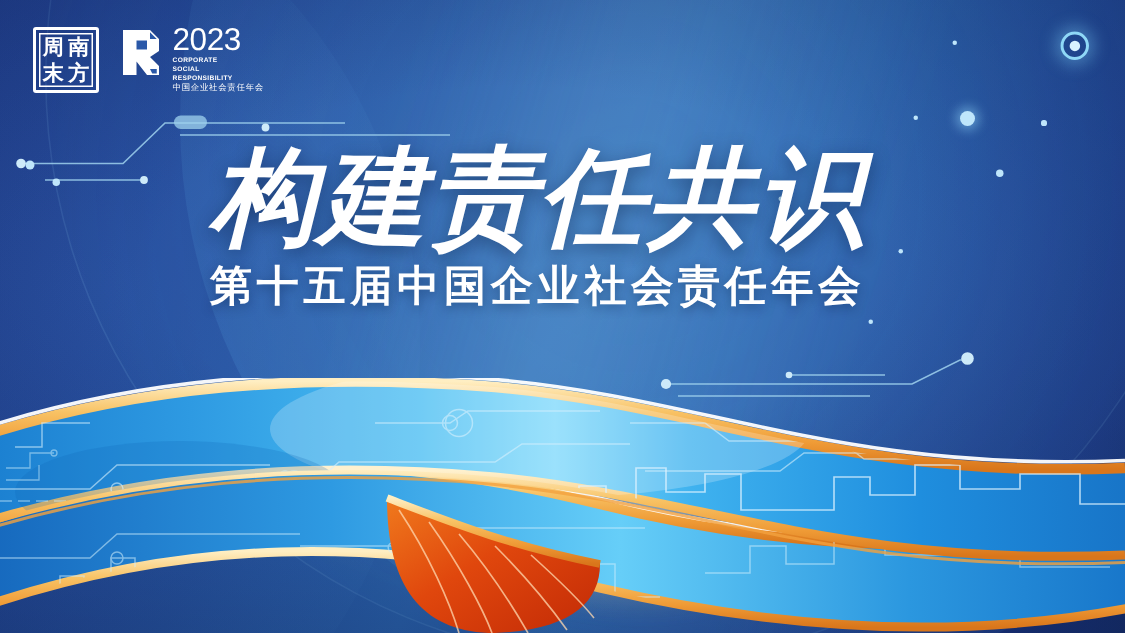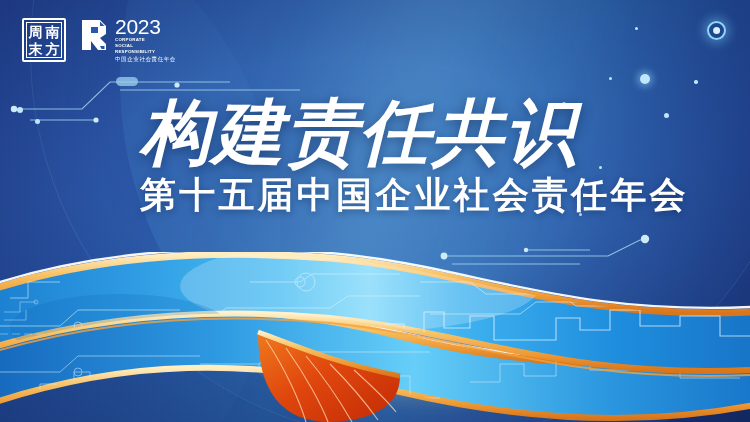--- a/index.html
+++ b/index.html
@@ -178,21 +178,21 @@
     line-height: 1.03;
     font-weight: bold;
     font-style: italic;
     letter-spacing: 2px;
     white-space: nowrap;
     text-shadow: 0 3px 12px rgba(6,24,60,0.45);
   }
   .title-sub {
     margin-top: 8px;
     color: #ffffff;
-    font-size: 36px;
+    font-size: 28px;
     font-weight: bold;
     line-height: 1;
     letter-spacing: 3.2px;
     white-space: nowrap;
     text-shadow: 0 2px 7px rgba(6,24,60,0.40);
   }
 
   
   .ribbon { position: absolute; left: 0; bottom: 0; width: 750px; height: 170px; }
   .ribbon-glow {

